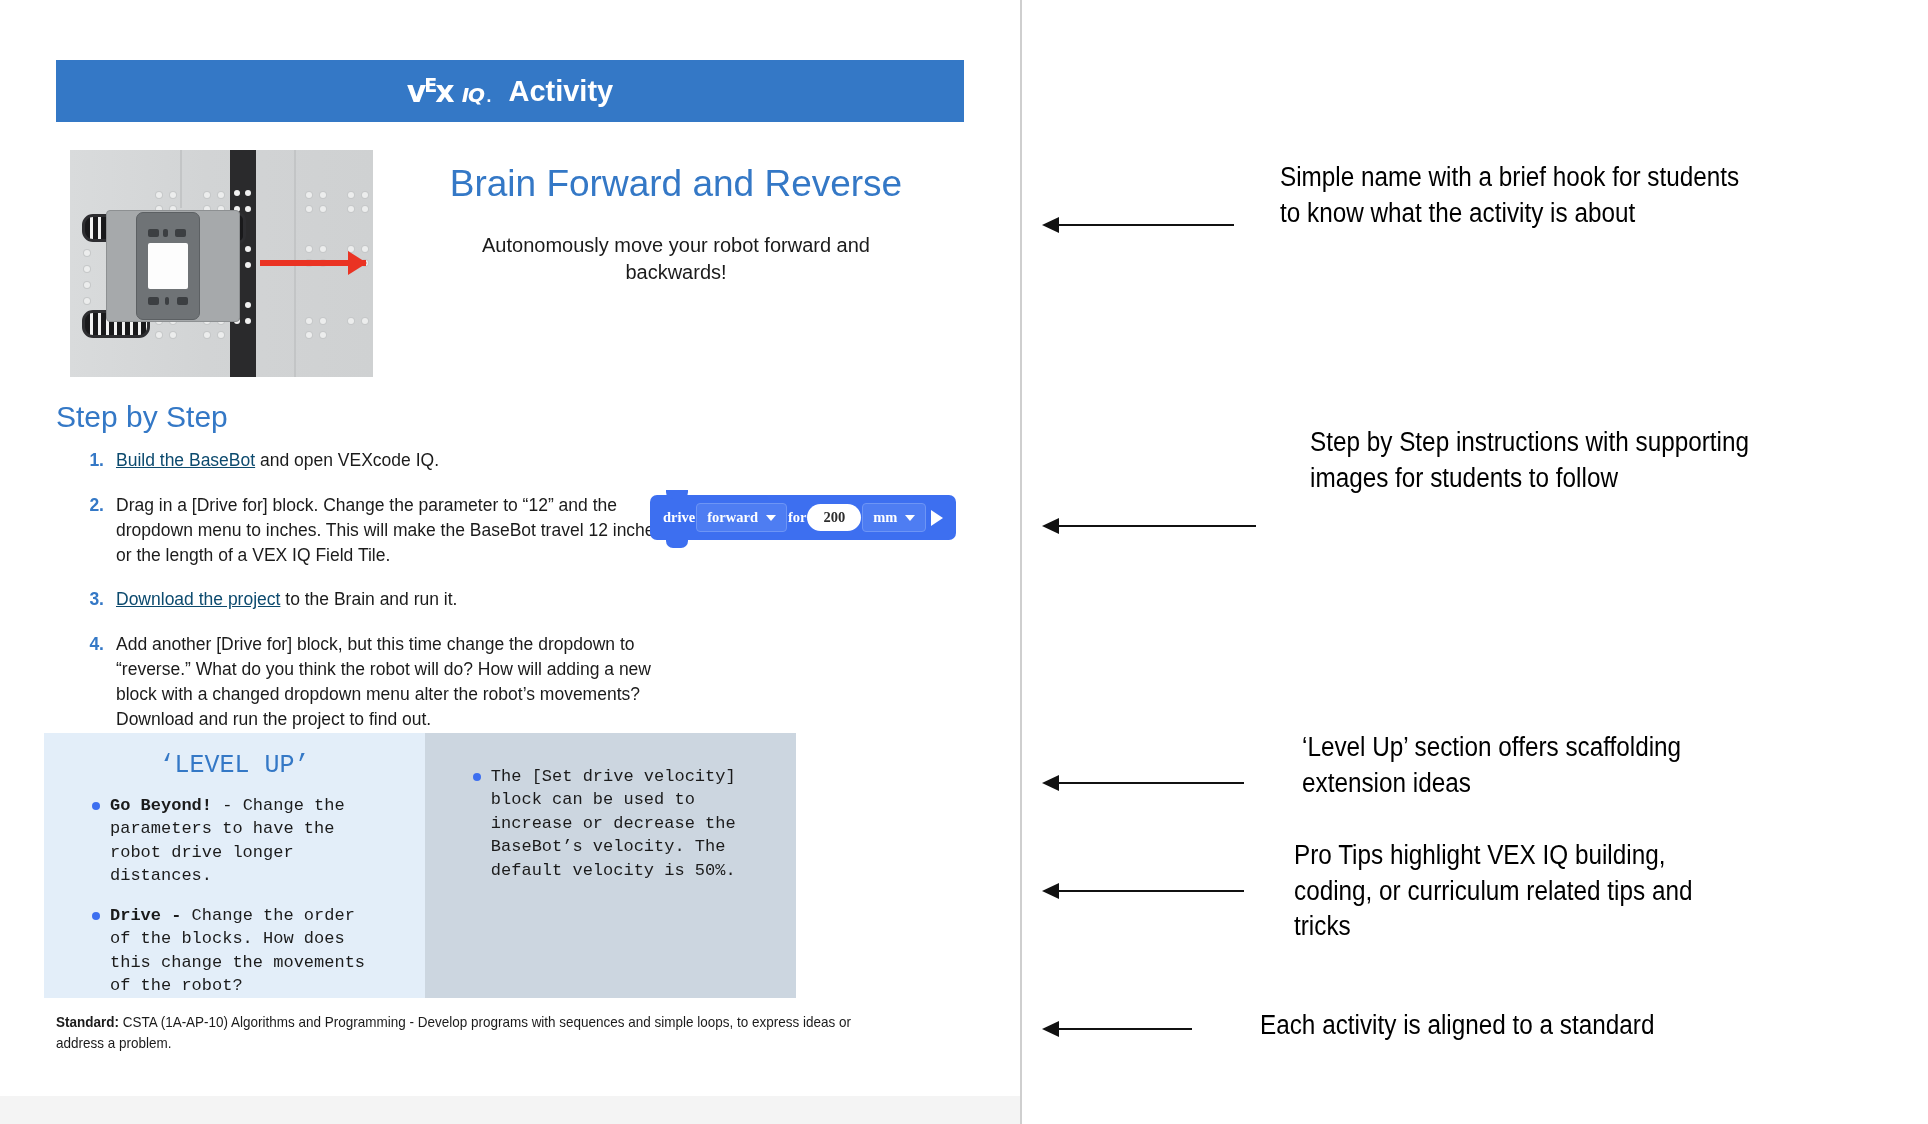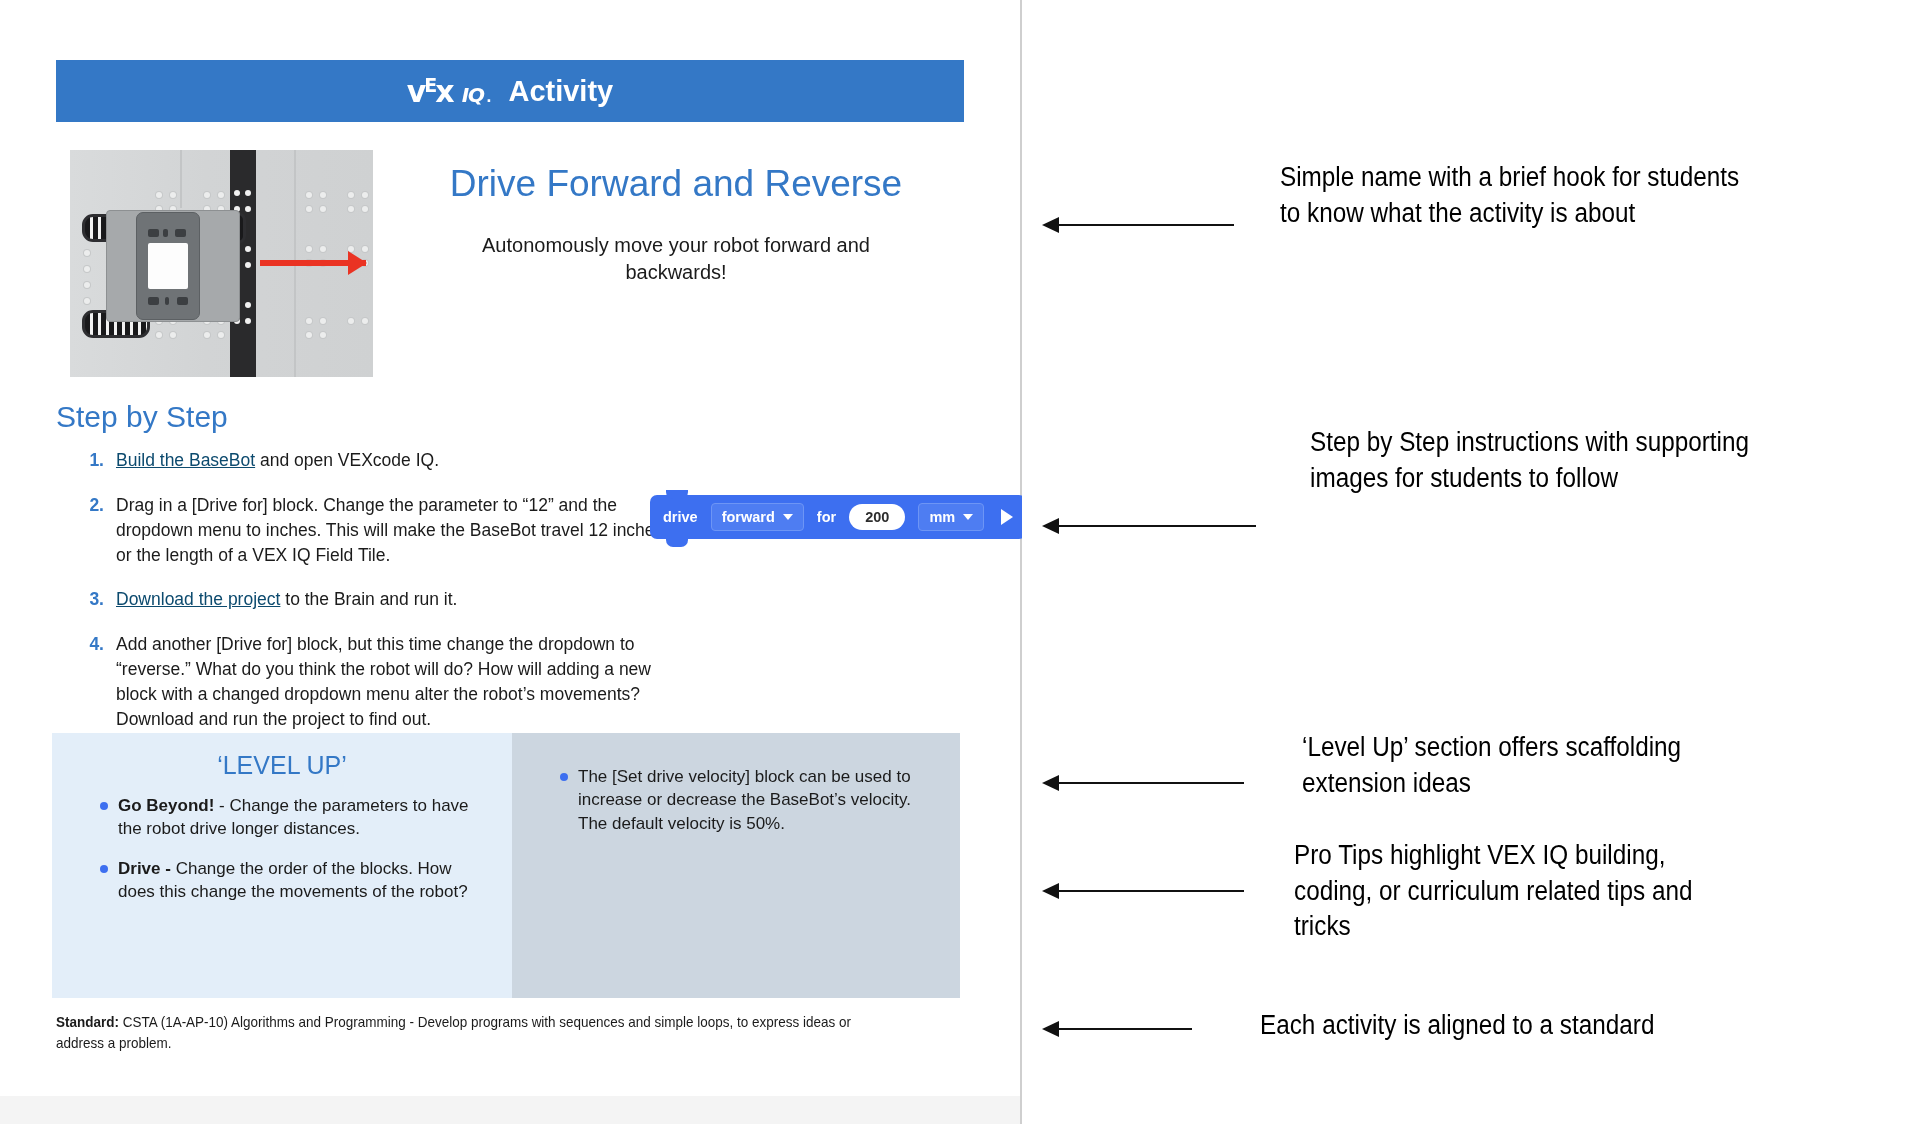--- a/index.html
+++ b/index.html
@@ -116,24 +116,24 @@
   .step-num{
     color:#3478c6;font-weight:700;font-size:17.5px;
     width:34px;flex:none;text-align:right;padding-right:12px;
     line-height:1.42;
   }
   .step-body{font-size:17.5px;color:#1b1b1b;line-height:1.42;}
   .step-link{color:#0c4a6e;}
 
   
   .sb{
-    display:inline-flex;align-items:center;gap:13px;
+    display:inline-flex;align-items:center;gap:1px;
     background:#3d6ff0;border-radius:7px;
     padding:8px 13px;position:relative;
-    font-family:Liberation Sans, sans-serif;
+    font-family:Liberation Serif, serif;
   }
   .sb::before{
     content:"";position:absolute;left:16px;top:-5px;
     width:22px;height:9px;background:#3d6ff0;
     border-radius:0 0 7px 7px;
   }
   .sb::after{
     content:"";position:absolute;left:16px;bottom:-8px;
     width:22px;height:9px;background:#3d6ff0;
     border-radius:0 0 7px 7px;
@@ -158,22 +158,23 @@
     border-left:12px solid #ffffff;margin-left:4px;
   }
   .block-drive{position:absolute;left:650px;top:495px;}
   .block-vel-card{
     position:absolute;left:604px;top:900px;
     background:#ffffff;padding:13px 16px;
   }
 
   
   .panels{
-    position:absolute;left:52px;top:733px;width:908px;height:265px;
+    position:absolute;left:44px;top:733px;width:752px;height:265px;
     display:flex;
+    font-family:Liberation Mono, monospace;
   }
   .panel{padding:18px 26px 10px 26px;box-sizing:border-box;position:relative;}
   .panel.levelup{width:460px;background:#e3eef9;}
   .panel.protips{width:448px;background:#ccd6e0;}
   .panel-title{
     text-align:center;color:#3478c6;font-size:25px;font-weight:400;margin-bottom:14px;
   }
   .tips{margin:14px;padding:0;list-style:none;}
   .tip{display:flex;margin-bottom:16px;}
   .tip-dot{
@@ -303,21 +304,21 @@
             <div class="brain-btn" style="left:38px;top:16px"></div>
             <div class="brain-screen"></div>
             <div class="brain-btn" style="left:11px;top:84px"></div>
             <div class="brain-btn" style="left:28px;top:84px;width:4px"></div>
             <div class="brain-btn" style="left:40px;top:84px"></div>
           </div>
           <div class="arrow-red"></div>
         </div>
 
         <div class="hero-text">
-          <h1 class="hero-title">Drive Forward and Reverse</h1>
+          <h1 class="hero-title">Brain Forward and Reverse</h1>
           <p class="hero-sub">Autonomously move your robot forward and backwards!</p>
         </div>
       </div>
 
       <div class="sbs-head">Step by Step</div>
 
       <ol class="steps">
         <li class="step">
           <span class="step-num">1.</span>
           <span class="step-body"><a class="step-link" href="#">Build the BaseBot</a><span> and open VEXcode IQ.</span></span>

